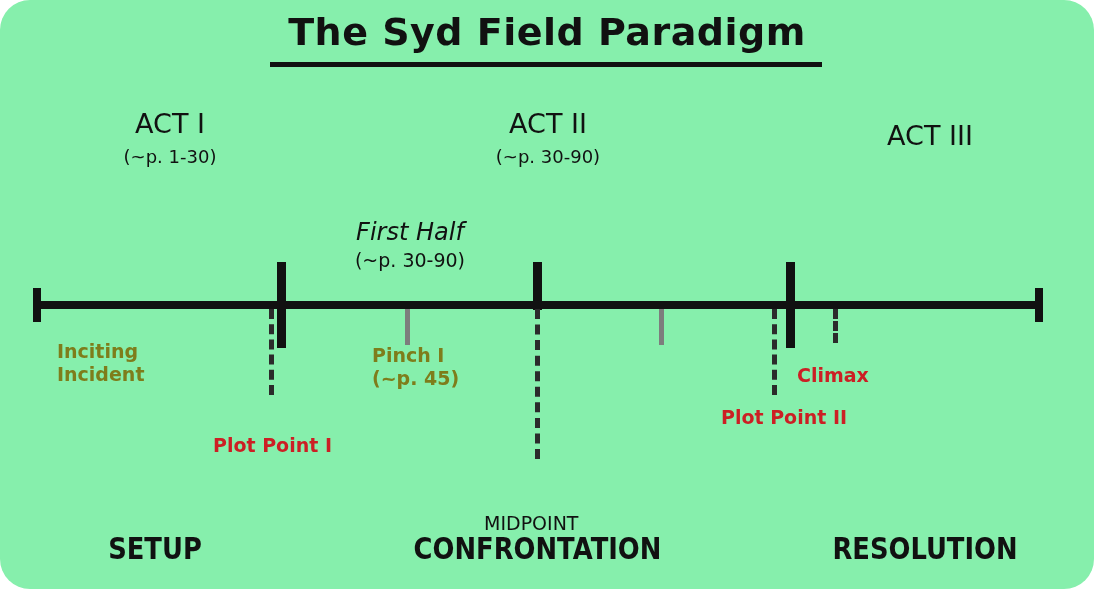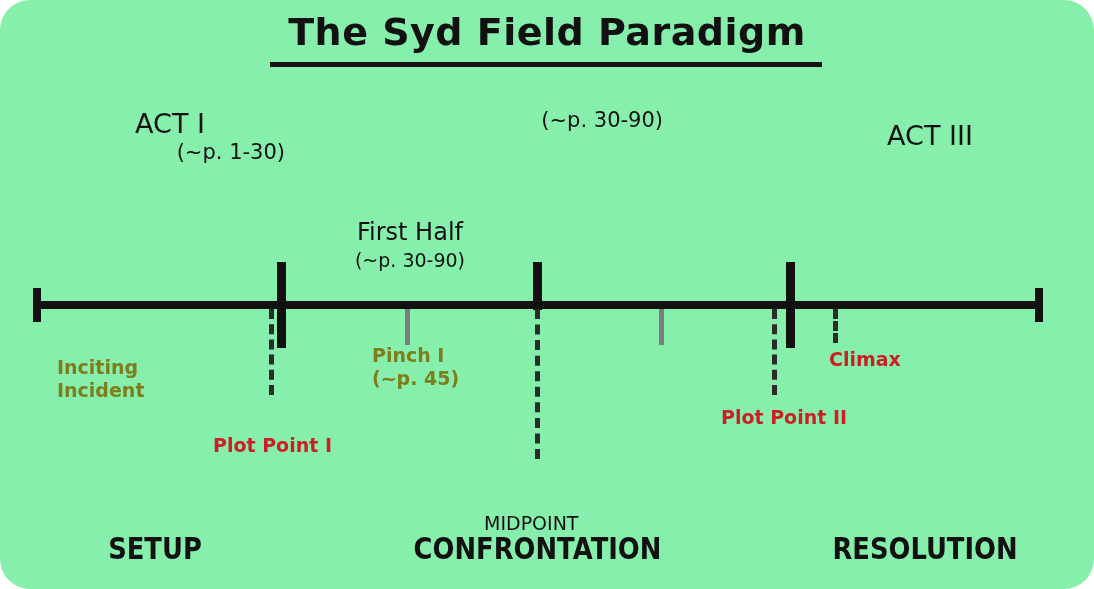--- a/index.html
+++ b/index.html
@@ -48,40 +48,40 @@
   .act {
     position: absolute;
     text-align: center;
     line-height: 1.18;
   }
   .act .act-name {
     font-size: 27px;
     color: #111111;
     font-weight: normal;
     display: block;
-    margin-bottom: 0;
+    margin-bottom: 6px;
   }
   .act .act-pages {
-    font-size: 21px;
-    color: #111111;
-    display: block;
-    text-align: right;
+    font-size: 18px;
+    color: #111111;
+    display: block;
   }
 
   
   .half {
     position: absolute;
     text-align: center;
     line-height: 1.18;
   }
   .half .half-name {
     font-size: 24px;
     color: #111111;
     display: block;
     margin-bottom: 3px;
+    font-style: italic;
   }
   .half .half-pages {
     font-size: 19px;
     color: #111111;
     display: block;
   }
 
   
   .axis-line {
     position: absolute;
@@ -151,20 +151,21 @@
 
   <div class="title">The Syd Field Paradigm</div>
   <div class="title-rule"></div>
 
   <div class="act" style="left:55px; top:108px; width:230px;">
     <span class="act-name">ACT I</span>
     <span class="act-pages">(~p. 1-30)</span>
   </div>
 
   <div class="act" style="left:433px; top:108px; width:230px;">
+    <span class="act-name">ACT II</span>
     <span class="act-pages">(~p. 30-90)</span>
   </div>
 
   <div class="act" style="left:815px; top:120px; width:230px;">
     <span class="act-name">ACT III</span>
   </div>
 
   <div class="half" style="left:300px; top:218px; width:220px;">
     <span class="half-name">First Half</span>
     <span class="half-pages">(~p. 30-90)</span>
@@ -183,21 +184,21 @@
   <div class="tick-major" style="left:533px; top:262px; height:48px;"></div>
   <div class="leader" style="left:535px; top:309px; height:150px;"></div>
 
   <div class="tick-pinch" style="left:659px; top:309px; height:36px;"></div>
 
   <div class="tick-major" style="left:786px; top:262px; height:86px;"></div>
   <div class="leader" style="left:772px; top:309px; height:86px;"></div>
 
   <div class="leader" style="left:833px; top:309px; height:34px;"></div>
 
-  <div class="beat beat-olive" style="left:57px; top:356px;">
+  <div class="beat beat-olive" style="left:57px; top:340px;">
     <span class="beat-name">Inciting</span>
     <span class="beat-pages">Incident</span>
   </div>
 
   <div class="beat beat-red" style="left:213px; top:406px;margin-top:28px;">
     <span class="beat-name">Plot Point I</span>
   </div>
 
   <div class="beat beat-olive" style="left:372px; top:344px;">
     <span class="beat-name">Pinch I</span>
@@ -206,21 +207,21 @@
 
   <div class="beat beat-black" style="left:484px; top:466px;margin-top:46px;">
     <span class="beat-name">MIDPOINT</span>
   </div>
 
 
   <div class="beat beat-red" style="left:721px; top:406px;">
     <span class="beat-name">Plot Point II</span>
   </div>
 
-  <div class="beat beat-red" style="left:797px; top:348px;margin-left:32px;">
+  <div class="beat beat-red" style="left:797px; top:364px;">
     <span class="beat-name">Climax</span>
   </div>
 
   <div class="phase" style="left:35px; top:531px; width:240px;">SETUP</div>
 
   <div class="phase" style="left:345px; top:531px; width:385px;">CONFRONTATION</div>
 
   <div class="phase" style="left:775px; top:531px; width:300px;">RESOLUTION</div>
 
 </div>

